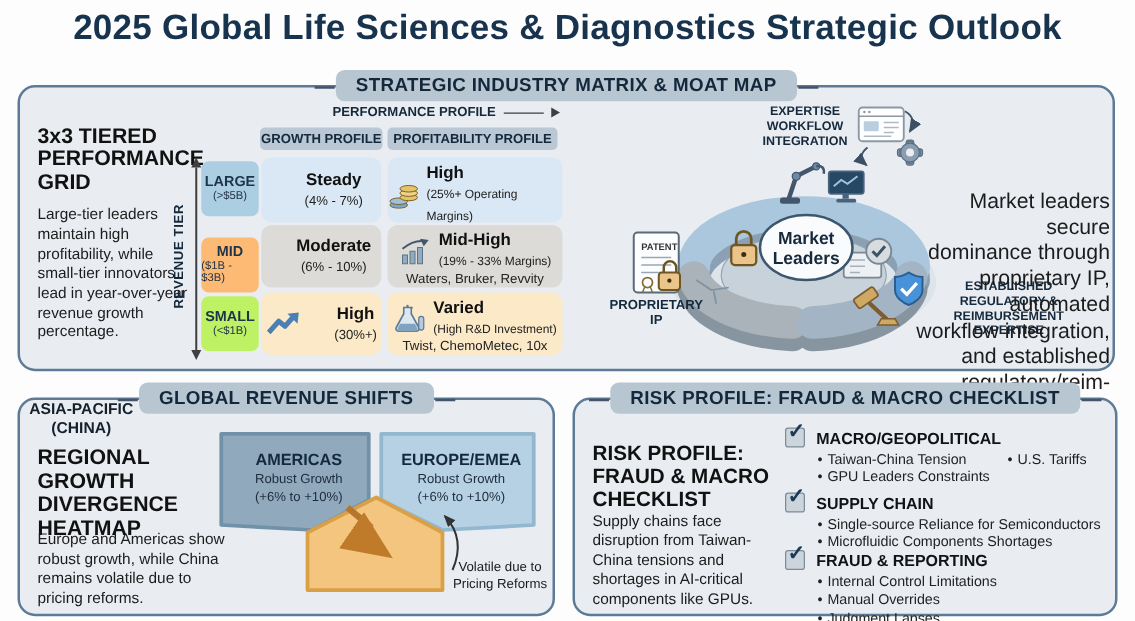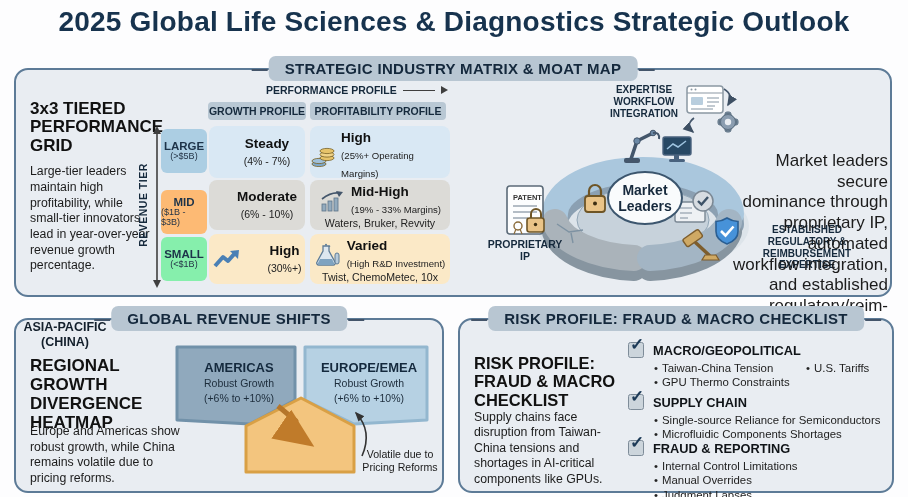--- a/index.html
+++ b/index.html
@@ -31,21 +31,21 @@
   #vaxis-label{position:absolute;left:121px;top:213px;width:156px;text-align:center;
     transform:rotate(-90deg);transform-origin:0 0;font-size:10.5px;font-weight:800;letter-spacing:.5px;color:#15293c;}
   #vaxis-arrow{position:absolute;left:136px;top:55px;}
   .col-head{position:absolute;background:#b9c8d4;border-radius:4px;font-size:10.5px;font-weight:800;
     color:#15293c;display:flex;align-items:center;justify-content:center;height:18px;}
   #ch1{left:192px;top:32px;width:98px;} #ch2{left:294px;top:32px;width:136px;}
   
   .tier{position:absolute;left:145px;width:46px;height:44px;border-radius:6px;display:flex;flex-direction:column;
     align-items:center;justify-content:center;line-height:1.1;}
   .tier b{font-size:11.5px;font-weight:800;color:#1d3349;} .tier span{font-size:9px;color:#243447;}
-  .t1{top:59px;background:#accee3;} .t2{top:103px;background:#fdba74;margin-top:17px;} .t3{top:167px;background:#86efac;}
+  .t1{top:59px;background:#accee3;} .t2{top:103px;background:#fdba74;margin-top:17px;} .t3{top:167px;background:#bef264;}
   .cell{position:absolute;border-radius:8px;box-sizing:border-box;}
   .r1{top:56px;height:52px;background:#d9e8f4;} .r2{top:110px;height:50px;background:#dcdbd7;} .r3{top:164px;height:50px;background:#fbe9c7;}
   .growth{left:193px;width:96px;display:flex;align-items:center;justify-content:center;gap:5px;}
   .gtxt{text-align:center;margin-left:20px;} .gtxt b{display:block;font-size:13.5px;font-weight:800;color:#111;}
   .gtxt span{font-size:10.5px;color:#222;}
   .profit{left:294px;width:140px;padding-top:5px;}
   .profit .top{display:flex;align-items:center;justify-content:center;gap:6px;}
   .profit .tt b{display:block;font-size:13.5px;font-weight:800;color:#111;line-height:1.05;}
   .profit .tt span{font-size:9.6px;color:#222;}
   .companies{text-align:center;font-size:10.6px;color:#222;margin-top:0;}
@@ -350,21 +350,21 @@
         <span class="chk-box">
             <span class="mark">✓</span>
           </span>
         <span class="chk-title">MACRO/GEOPOLITICAL</span>
       </div>
       <div class="bullets">
         <span class="row2">
           <span class="b"><span class="dot">•</span><span>Taiwan-China Tension</span></span>
           <span class="b"><span class="dot">•</span><span>U.S. Tariffs</span></span>
         </span>
-        <span class="b"><span class="dot">•</span><span>GPU Thermo Constraints</span></span>
+        <span class="b"><span class="dot">•</span><span>GPU Leaders Constraints</span></span>
       </div>
     </div>
 
     <div class="chk-group" id="grp-supply">
       <div class="chk-head">
         <span class="chk-box">
             <span class="mark">✓</span>
           </span>
         <span class="chk-title">SUPPLY CHAIN</span>
       </div>

